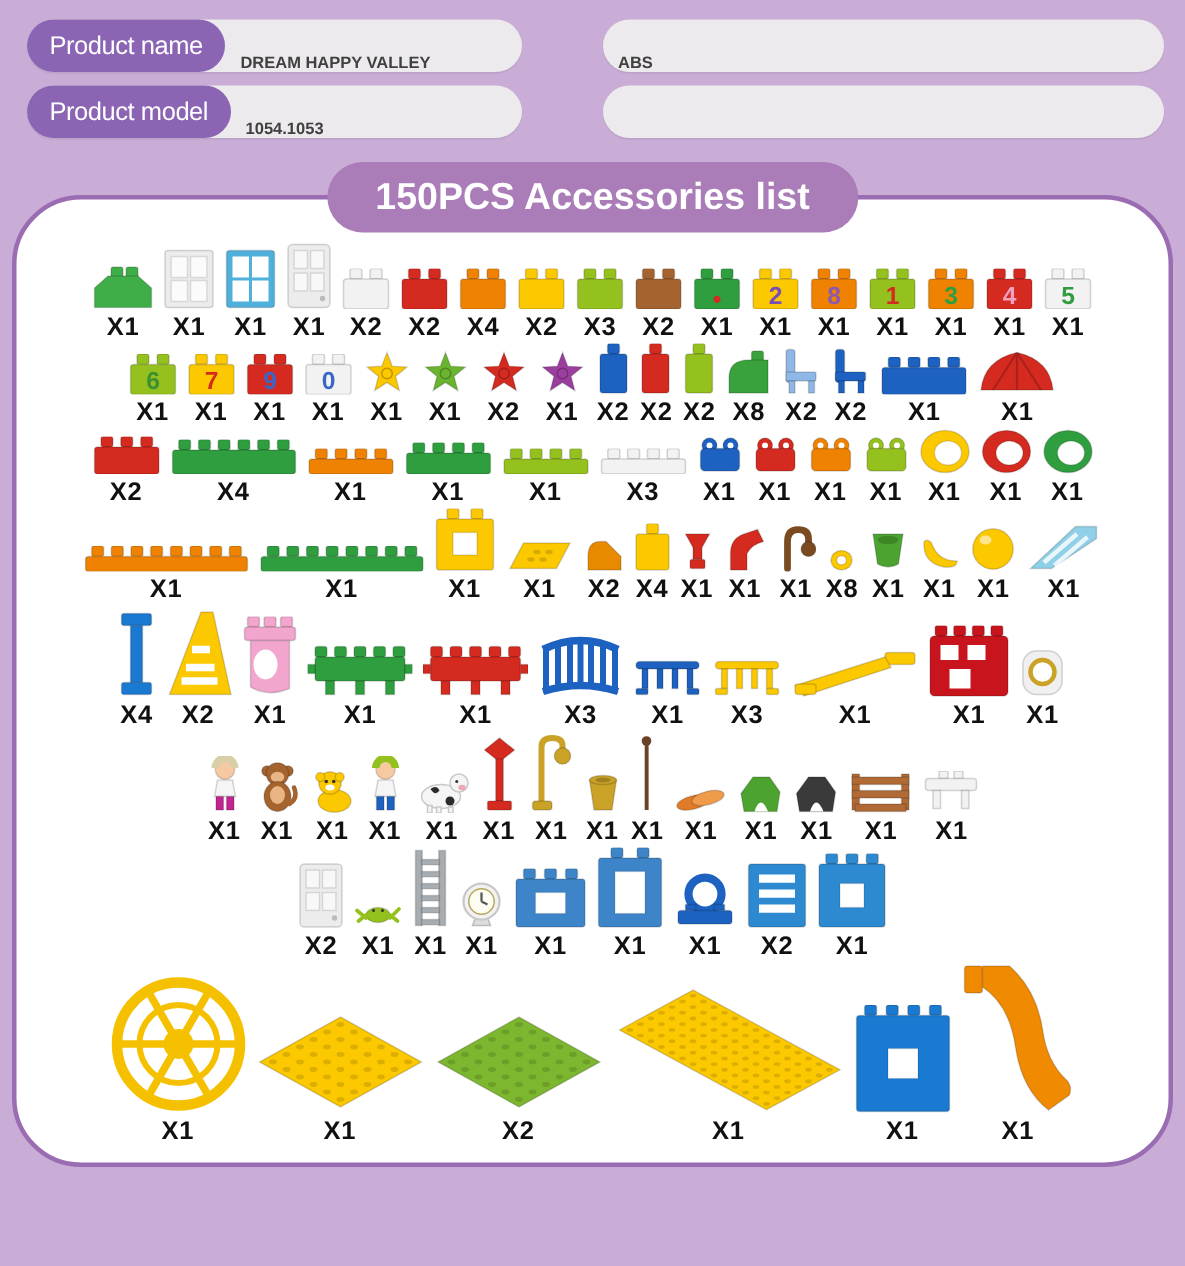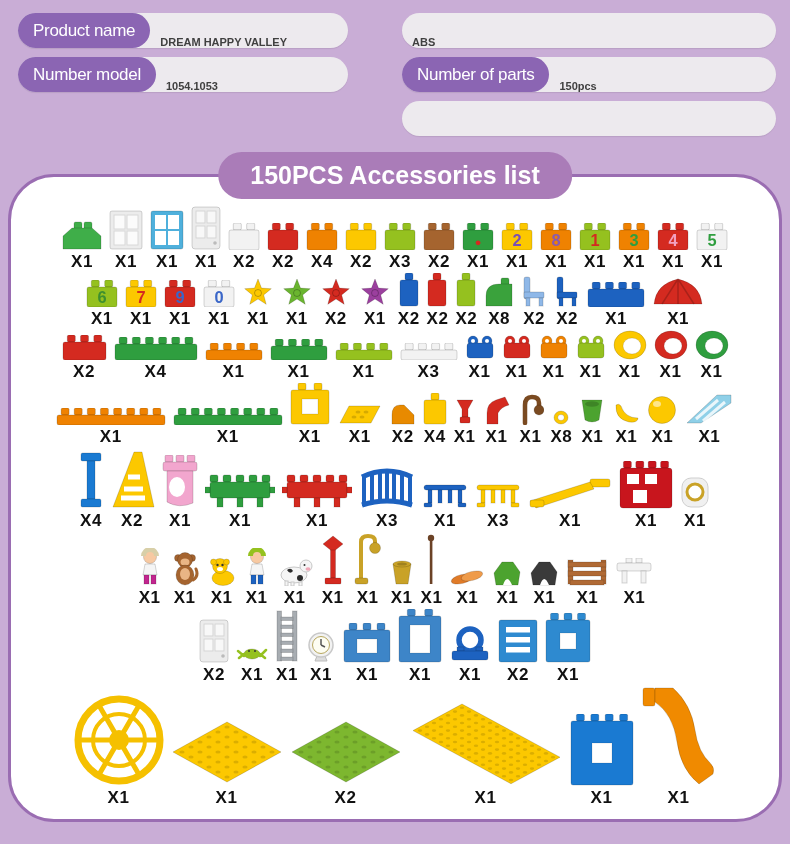--- a/index.html
+++ b/index.html
@@ -22,31 +22,27 @@
 </head>
 <body>
 
 <div class="hdr">
   <div class="col col-left">
     <div class="badge">
       <span class="badge-label">Product name</span>
       <span class="badge-value">DREAM HAPPY VALLEY</span>
     </div>
     <div class="badge">
-      <span class="badge-label">Number model</span>
+      <span class="badge-label">Product model</span>
       <span class="badge-value">1054.1053</span>
     </div>
   </div>
   <div class="col col-right">
     <div class="badge">
       <span class="badge-value">ABS</span>
-    </div>
-    <div class="badge">
-      <span class="badge-label">Number of parts</span>
-      <span class="badge-value">150pcs</span>
     </div>
     <div class="badge">
     </div>
   </div>
 </div>
 
 <div class="panel">
   <div class="panel-title">150PCS Accessories list</div>
   <div id="pieces">
       <div class="piece-row">

